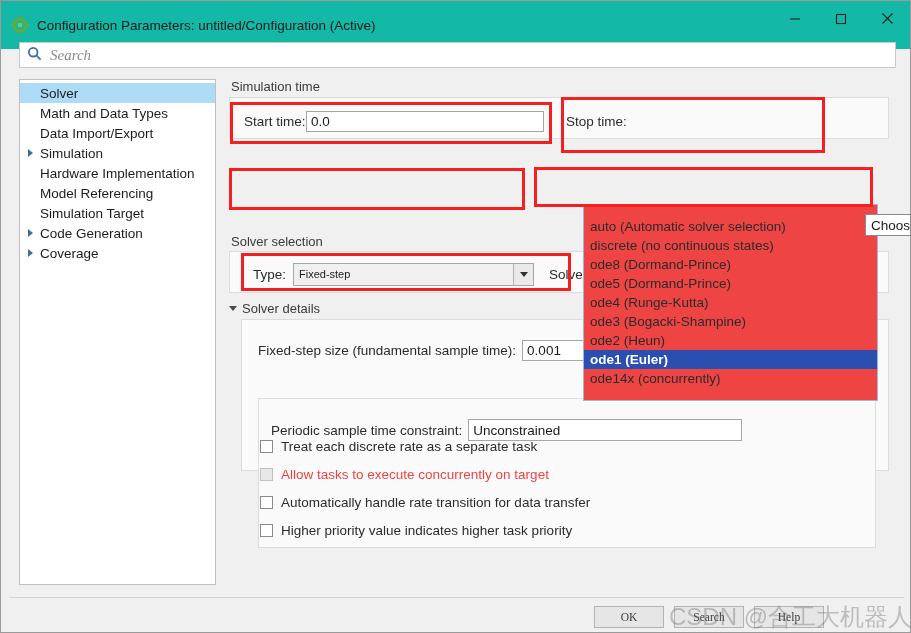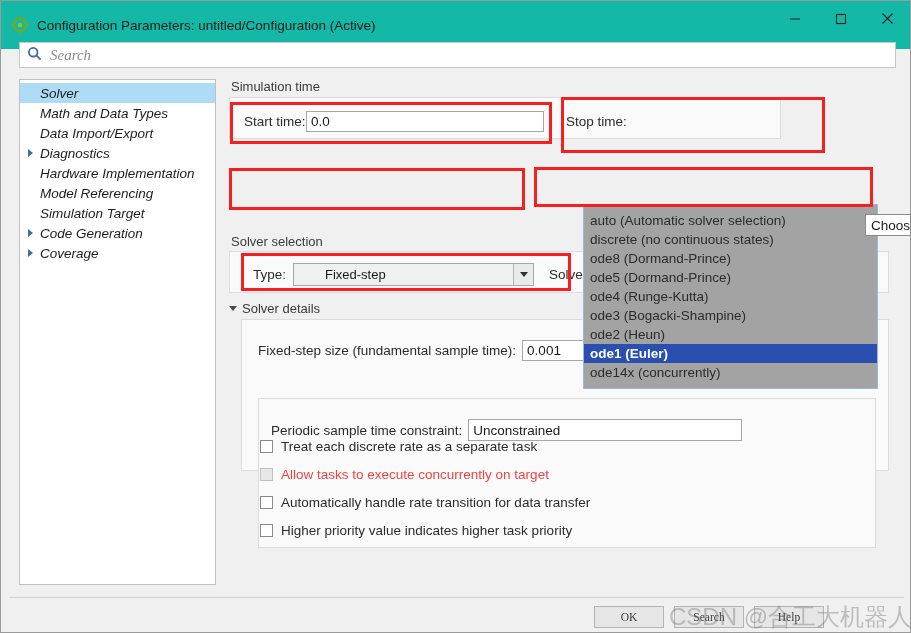--- a/index.html
+++ b/index.html
@@ -62,21 +62,20 @@
 
   
   #tree {
     position: absolute; left: 18px; top: 78px;
     width: 197px; height: 506px;
     background: #ffffff;
     border: 1px solid #c0c0c0;
     box-sizing: border-box;
     padding-top: 3px;
     overflow: hidden;
-    font-style: italic;
   }
   .tree-item {
     height: 20px; display: flex; align-items: center;
     font-size: 13.5px; color: #1c1c1c;
     padding-left: 4px; box-sizing: border-box;
     white-space: nowrap;
   }
   .tree-item.selected { background: #aedcf7; }
   .tree-arrow {
     width: 13px; flex: 0 0 13px; display: flex;
@@ -121,40 +120,40 @@
     color: #1a1a1a;
     display: flex; align-items: center;
     padding-left: 4px;
   }
   .combo {
     background: #f0f0f0;
     border: 1px solid #a6a6a6;
     box-sizing: border-box;
     height: 23px;
     display: flex; align-items: center;
-    font-size: 13px; color: #1a1a1a; padding-left: 26px;
+    font-size: 11px; color: #1a1a1a;
   }
   .combo .cval { padding-left: 5px; flex: 1 1 auto; }
   .combo .carrow {
     width: 19px; height: 100%;
     border-left: 1px solid #b5b5b5;
     background: #eaeaea;
     display: flex; align-items: center; justify-content: center;
   }
   .dn {
     width: 0; height: 0;
     border-left: 4.5px solid transparent;
     border-right: 4.5px solid transparent;
     border-top: 5px solid #303030;
   }
 
   
   #sim-time-panel {
     position: absolute; left: 0; top: 18px;
-    width: 552px; height: 42px;
+    width: 660px; height: 42px;
   }
   #start-row { position: absolute; left: 14px; top: 9px; }
   #start-label { width: 62px; }
   #start-input { width: 238px; }
   #stop-row { position: absolute; left: 336px; top: 9px; }
   #stop-label { width: 64px; }
   #stop-input { width: 222px; }
 
   
   #solver-sel-title { position: absolute; left: 0; top: 155px; }
@@ -217,25 +216,25 @@
     flex: 0 0 13px;
   }
   .cbox.disabled { background: #e8e8e8; border-color: #c0c0c0; }
   .cbtext { font-size: 13.5px; color: #2b2b2b; white-space: nowrap; }
   .cbtext.disabled { color: #ef4444; }
 
   
   #dropdown {
     position: absolute; left: 582px; top: 203px;
     width: 295px;
-    background: #a3a3a3;
+    background: #ef4444;
     border: 1px solid #9ab8dc;
     box-sizing: border-box;
     z-index: 40;
-    padding: 6px 0;
+    padding: 12px 0;
   }
   .dd-item {
     height: 19px; display: flex; align-items: center;
     padding-left: 6px;
     font-size: 13.5px; color: #2b2b2b;
     white-space: nowrap;
   }
   .dd-item.sel {
     background: #2a4fb0; color: #ffffff; font-weight: bold;
   }
@@ -367,21 +366,21 @@
     <div class="tree-item">
       <span class="tree-arrow empty">
           <span class="tri"></span>
         </span>
       <span class="tree-label">Data Import/Export</span>
     </div>
     <div class="tree-item">
       <span class="tree-arrow">
           <span class="tri"></span>
         </span>
-      <span class="tree-label">Diagnostics</span>
+      <span class="tree-label">Simulation</span>
     </div>
     <div class="tree-item">
       <span class="tree-arrow empty">
           <span class="tri"></span>
         </span>
       <span class="tree-label">Hardware Implementation</span>
     </div>
     <div class="tree-item">
       <span class="tree-arrow empty">
           <span class="tri"></span>

